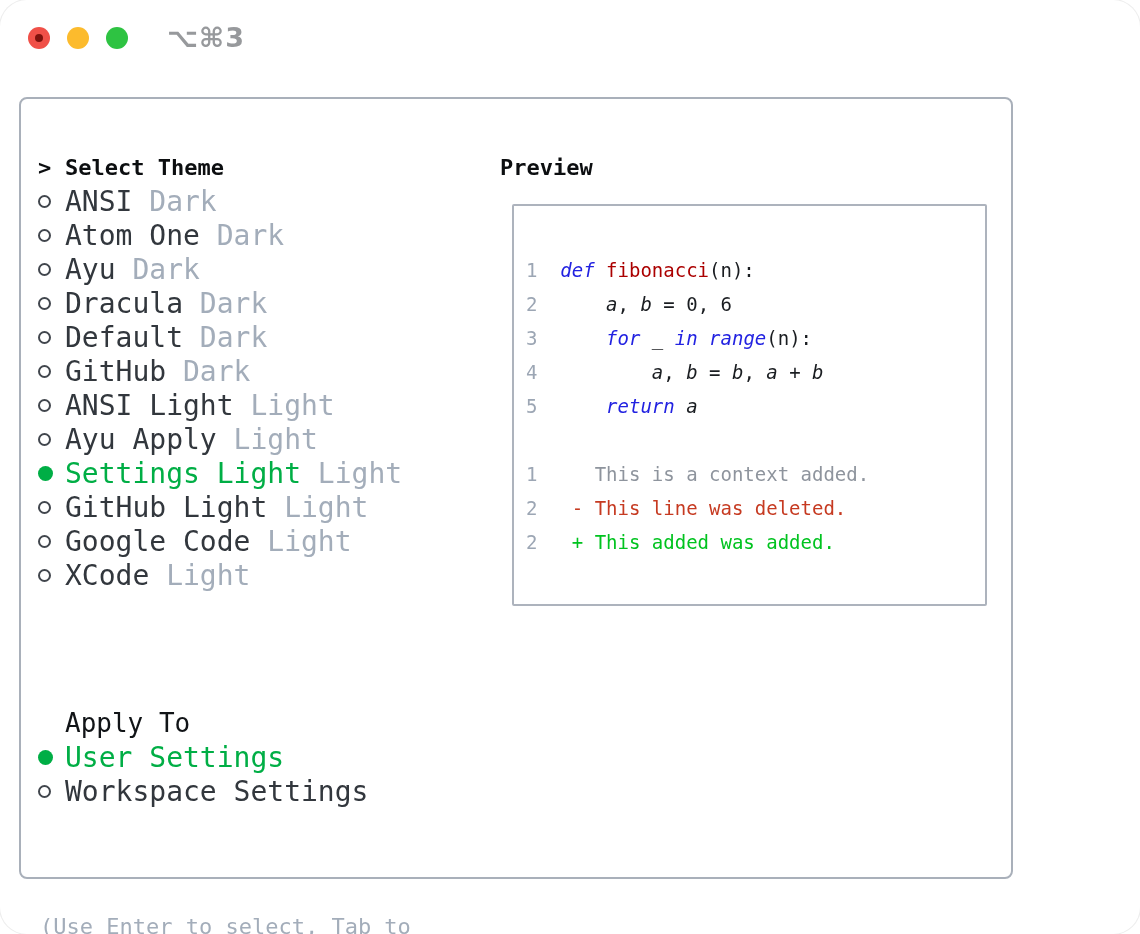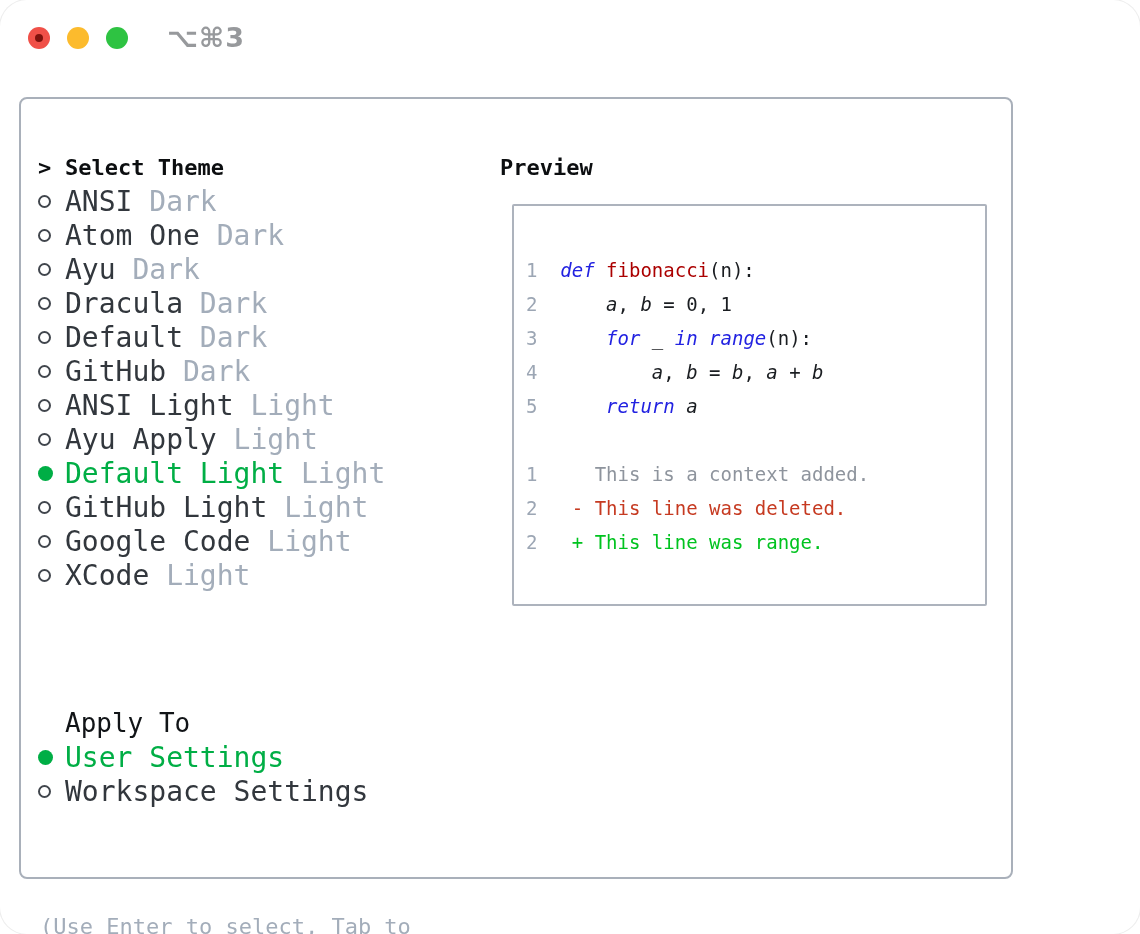--- a/index.html
+++ b/index.html
@@ -124,21 +124,21 @@
         <div class="row">
           <span class="marker">
             <span class="radio"></span>
           </span>
           <span class="label"><span class="main">Ayu Apply</span><span class="suffix"> Light</span></span>
         </div>
         <div class="row selected">
           <span class="marker">
             <span class="radio on"></span>
           </span>
-          <span class="label"><span class="main">Default Light</span><span class="suffix"> Light</span></span>
+          <span class="label"><span class="main">Settings Light</span><span class="suffix"> Light</span></span>
         </div>
         <div class="row">
           <span class="marker">
             <span class="radio"></span>
           </span>
           <span class="label"><span class="main">GitHub Light</span><span class="suffix"> Light</span></span>
         </div>
         <div class="row">
           <span class="marker">
             <span class="radio"></span>
@@ -178,25 +178,25 @@
       
     </div>
 
     <div class="preview-hdr">
       <span class="hdr">Preview</span>
     </div>
 
     <div class="preview-box">
       <div class="plines" id="preview-lines">
           <div class="pline"><span class="ln">1</span><span class="t-kw">def</span><span class="t-pl"> </span><span class="t-fn">fibonacci</span><span class="t-pl">(n):</span></div>
-          <div class="pline"><span class="ln">2</span><span class="t-pl">    </span><span class="t-var">a</span><span class="t-pl">, </span><span class="t-var">b</span><span class="t-pl"> = 0, 1</span></div>
+          <div class="pline"><span class="ln">2</span><span class="t-pl">    </span><span class="t-var">a</span><span class="t-pl">, </span><span class="t-var">b</span><span class="t-pl"> = 0, 6</span></div>
           <div class="pline"><span class="ln">3</span><span class="t-pl">    </span><span class="t-kw">for</span><span class="t-pl"> _ </span><span class="t-kw">in</span><span class="t-pl"> </span><span class="t-kw">range</span><span class="t-pl">(n):</span></div>
           <div class="pline"><span class="ln">4</span><span class="t-pl">        </span><span class="t-var">a</span><span class="t-pl">, </span><span class="t-var">b</span><span class="t-pl"> = </span><span class="t-var">b</span><span class="t-pl">, </span><span class="t-var">a</span><span class="t-pl"> + </span><span class="t-var">b</span></div>
           <div class="pline"><span class="ln">5</span><span class="t-pl">    </span><span class="t-kw">return</span><span class="t-pl"> </span><span class="t-var">a</span></div>
           <div class="pline"><span class="ln"></span></div>
           <div class="pline"><span class="ln">1</span><span class="t-ctx">   This is a context added.</span></div>
           <div class="pline"><span class="ln">2</span><span class="t-del"> - This line was deleted.</span></div>
-          <div class="pline"><span class="ln">2</span><span class="t-add"> + This line was range.</span></div>
+          <div class="pline"><span class="ln">2</span><span class="t-add"> + This added was added.</span></div>
         </div>
     </div>
 
   </div>
 </div>
 
 </body></html>

